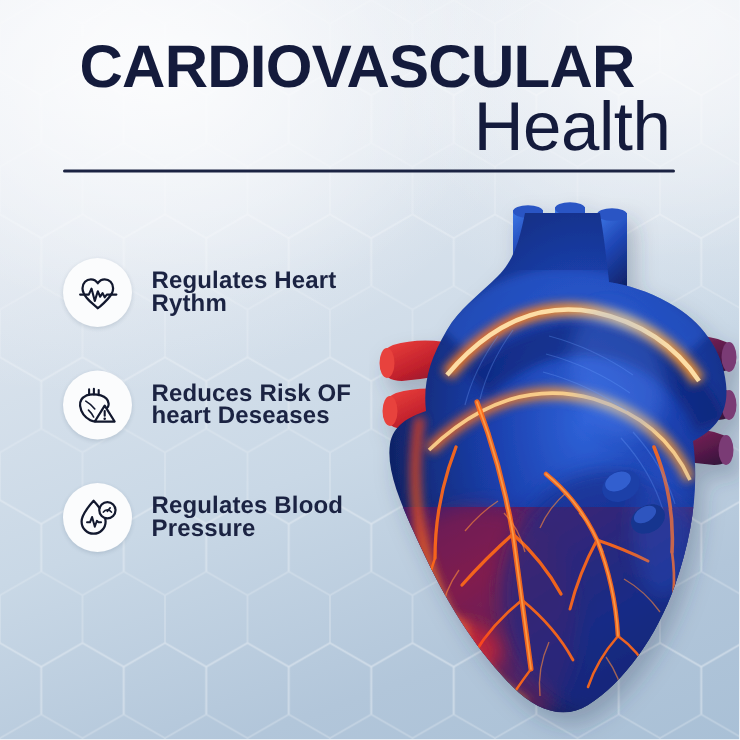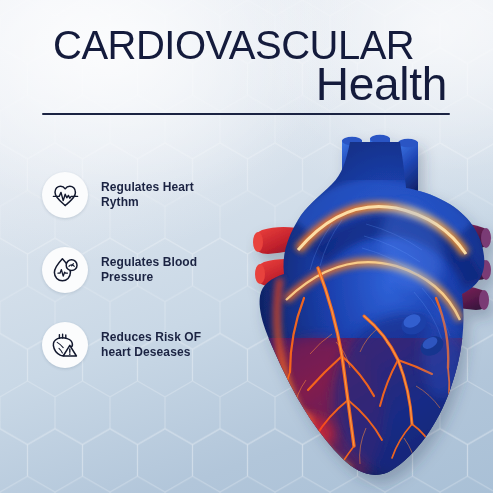--- a/index.html
+++ b/index.html
@@ -29,21 +29,21 @@
     background:
       radial-gradient(ellipse 360px 260px at 22% 10%, rgba(255,255,255,.75) 0%, rgba(255,255,255,0) 62%),
       radial-gradient(ellipse 300px 240px at 88% 6%, rgba(255,255,255,.55) 0%, rgba(255,255,255,0) 60%);
   }
 
   
   .header{position:absolute;left:0;top:0;width:493px;}
   .title-main{
     position:absolute;left:53px;top:23px;
     font-size:40px;line-height:44px;
-    font-weight:normal;letter-spacing:-0.5px;
+    font-weight:bold;letter-spacing:-0.5px;
     color:#141b3c;
     white-space:nowrap;
   }
   .title-sub{
     position:absolute;right:46px;top:64px;
     font-size:46px;line-height:40px;
     font-weight:normal;letter-spacing:-0.3px;
     color:#141b3c;
     white-space:nowrap;
   }
@@ -65,21 +65,21 @@
   }
   .icon-badge{
     flex:0 0 auto;
     width:46px;height:46px;border-radius:50%;
     background:#fbfcfd;
     box-shadow:0 1px 3px rgba(40,60,90,.16);
     display:flex;align-items:center;justify-content:center;
   }
   .icon-badge svg{display:block;}
   .feature-label{
-    font-size:12px;
+    font-size:16px;
     line-height:15px;
     font-weight:bold;
     color:#1b2342;
     letter-spacing:.1px;
     white-space:pre-line;
   }
 
   
   .heart-art{
     position:absolute;
@@ -295,45 +295,45 @@
           <path d="M3.4 16.4 H9.2 L11 12.4 L13.2 20.6 L15.2 14.2 L16.8 17.8 L18.4 15.4 L19.8 18.2 L21.2 16.4 H27.6" fill="none" stroke="#12182e" stroke-width="1.4" stroke-linecap="round" stroke-linejoin="round"></path>
         </svg>
       </span>
       <span class="feature-label">Regulates Heart
 Rythm</span>
     </div>
 
     <div class="feature">
       <span class="icon-badge">
         <svg width="30" height="30" viewBox="0 0 30 30" aria-hidden="true">
-          <path d="M12.4 3.8 C12.4 3.8 4.4 12.4 4.4 17.6 C4.4 22.2 8 25.8 12.4 25.8
-                   C16.8 25.8 20.4 22.2 20.4 17.6 C20.4 12.4 12.4 3.8 12.4 3.8 Z" fill="none" stroke="#12182e" stroke-width="1.5" stroke-linejoin="round"></path>
-          <path d="M8 18.2 H10 L11.4 14.6 L13.2 21.2 L14.6 17.2 L15.6 18.2 H17.4" fill="none" stroke="#12182e" stroke-width="1.3" stroke-linecap="round" stroke-linejoin="round"></path>
-          <circle cx="21.6" cy="10.2" r="5.4" fill="#fbfcfd" stroke="#12182e" stroke-width="1.5"></circle>
-          <path d="M18.9 11.4 A3.2 3.2 0 0 1 24.3 11.4" fill="none" stroke="#12182e" stroke-width="1.1" stroke-linecap="round"></path>
-          <path d="M21.6 10.8 L23.4 8.6" fill="none" stroke="#12182e" stroke-width="1.2" stroke-linecap="round"></path>
-        </svg>
-      </span>
-      <span class="feature-label">Regulates Blood
-Pressure</span>
-    </div>
-
-    <div class="feature">
-      <span class="icon-badge">
-        <svg width="30" height="30" viewBox="0 0 30 30" aria-hidden="true">
           <path d="M9.4 4.6 L9.4 8.2 M12.6 4.2 L12.6 8 M15.8 5 L15.8 8.4" fill="none" stroke="#12182e" stroke-width="1.4" stroke-linecap="round"></path>
           <path d="M7.6 8.6 C4.6 10 3 12.6 3.4 15.6 C3.9 19.4 6.6 23.2 10.2 25.2
                    C12.4 26.4 14.6 25.8 16.4 24 C18 22.4 19.4 20 20.2 17.6
                    C21.6 17 22.6 15.6 22.4 14 C22.1 11.4 20 9.4 17.2 8.6
                    C14.2 7.7 10.4 7.7 7.6 8.6 Z" fill="none" stroke="#12182e" stroke-width="1.5" stroke-linejoin="round"></path>
           <path d="M7.2 12.4 Q10.6 14.4 13.2 17.6 M9 18.4 Q11.2 20.4 12.4 23" fill="none" stroke="#12182e" stroke-width="1.1" stroke-linecap="round"></path>
           <path d="M19.8 15.4 L26.4 26 H13.2 Z" fill="#fbfcfd" stroke="#12182e" stroke-width="1.5" stroke-linejoin="round"></path>
           <path d="M19.8 19 L19.8 22.2" fill="none" stroke="#12182e" stroke-width="1.4" stroke-linecap="round"></path>
           <circle cx="19.8" cy="24.1" r="0.85" fill="#12182e"></circle>
         </svg>
       </span>
       <span class="feature-label">Reduces Risk OF
 heart Deseases</span>
     </div>
 
+    <div class="feature">
+      <span class="icon-badge">
+        <svg width="30" height="30" viewBox="0 0 30 30" aria-hidden="true">
+          <path d="M12.4 3.8 C12.4 3.8 4.4 12.4 4.4 17.6 C4.4 22.2 8 25.8 12.4 25.8
+                   C16.8 25.8 20.4 22.2 20.4 17.6 C20.4 12.4 12.4 3.8 12.4 3.8 Z" fill="none" stroke="#12182e" stroke-width="1.5" stroke-linejoin="round"></path>
+          <path d="M8 18.2 H10 L11.4 14.6 L13.2 21.2 L14.6 17.2 L15.6 18.2 H17.4" fill="none" stroke="#12182e" stroke-width="1.3" stroke-linecap="round" stroke-linejoin="round"></path>
+          <circle cx="21.6" cy="10.2" r="5.4" fill="#fbfcfd" stroke="#12182e" stroke-width="1.5"></circle>
+          <path d="M18.9 11.4 A3.2 3.2 0 0 1 24.3 11.4" fill="none" stroke="#12182e" stroke-width="1.1" stroke-linecap="round"></path>
+          <path d="M21.6 10.8 L23.4 8.6" fill="none" stroke="#12182e" stroke-width="1.2" stroke-linecap="round"></path>
+        </svg>
+      </span>
+      <span class="feature-label">Regulates Blood
+Pressure</span>
+    </div>
+
   </div>
 
 </div>
 
 </body></html>

